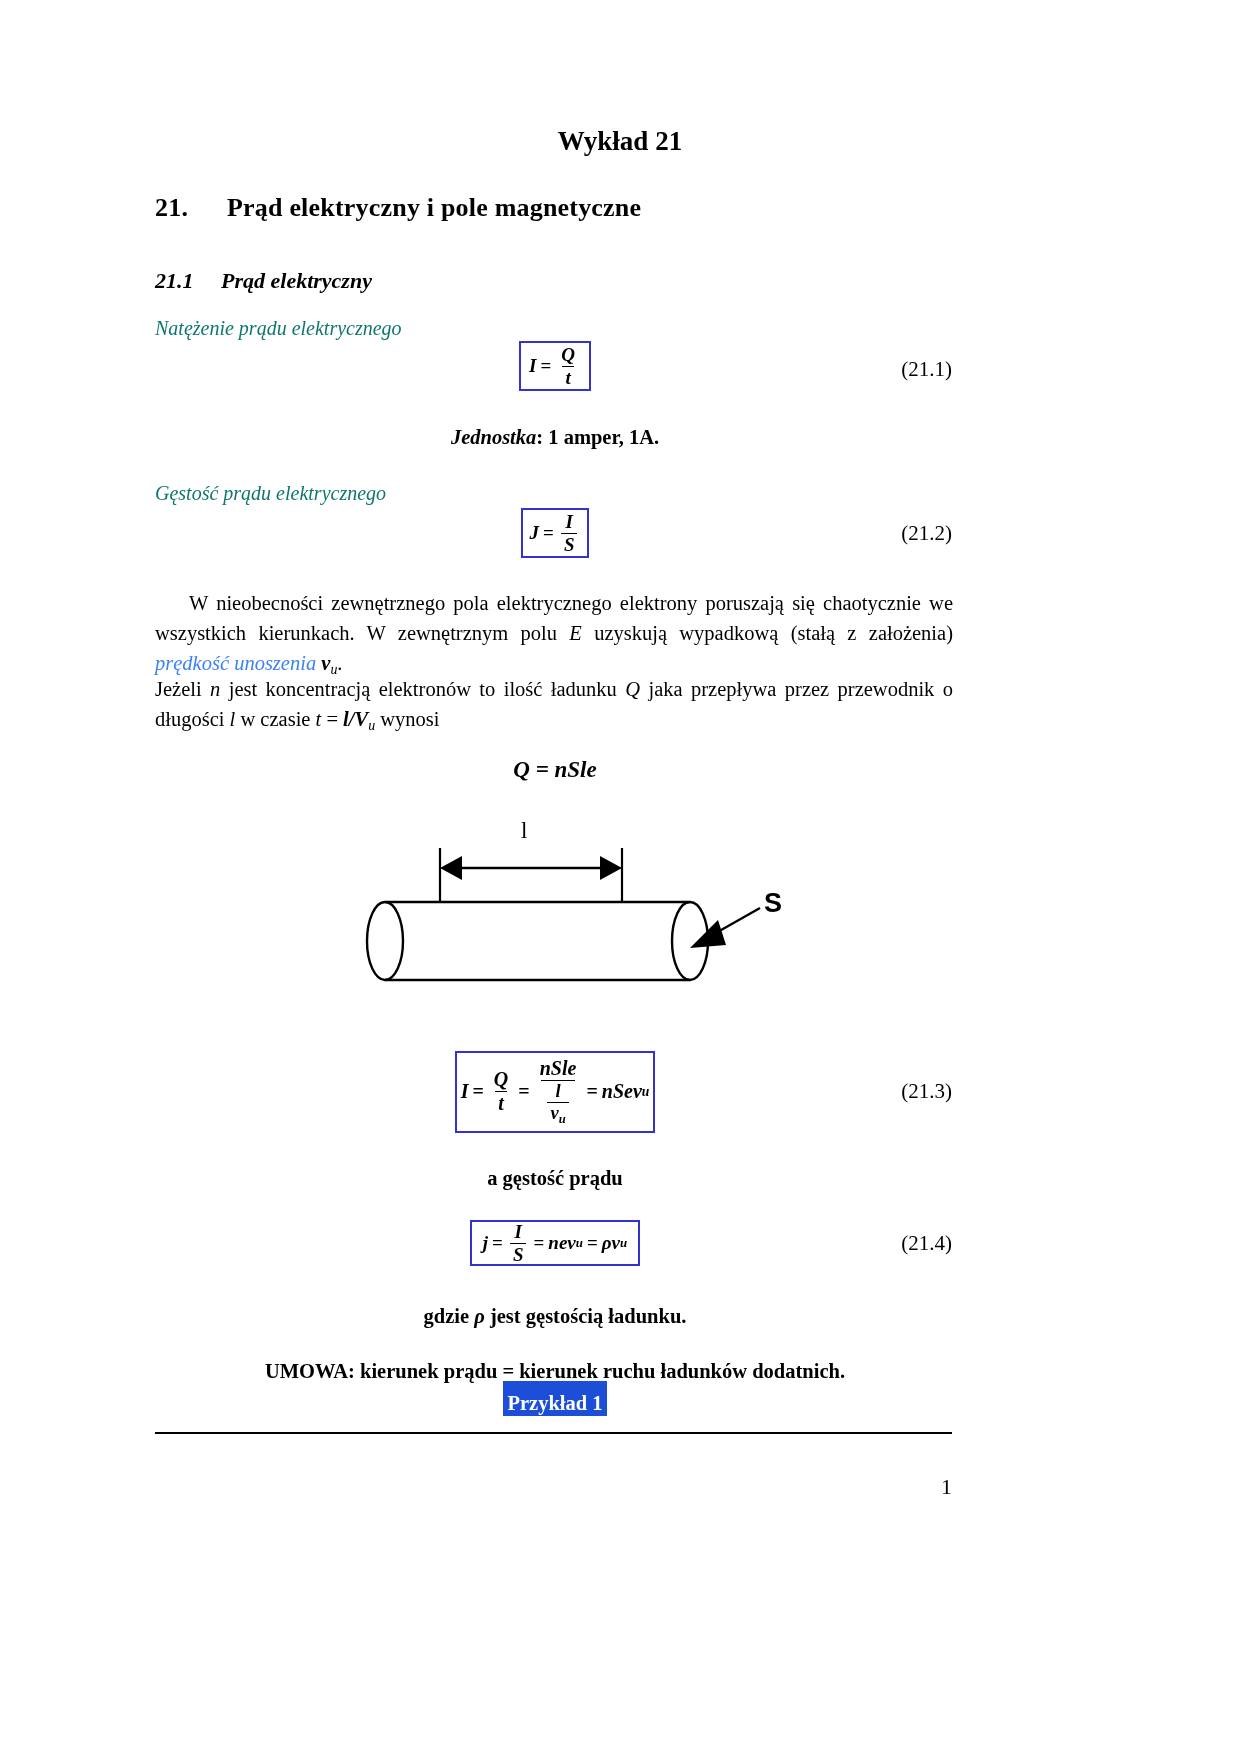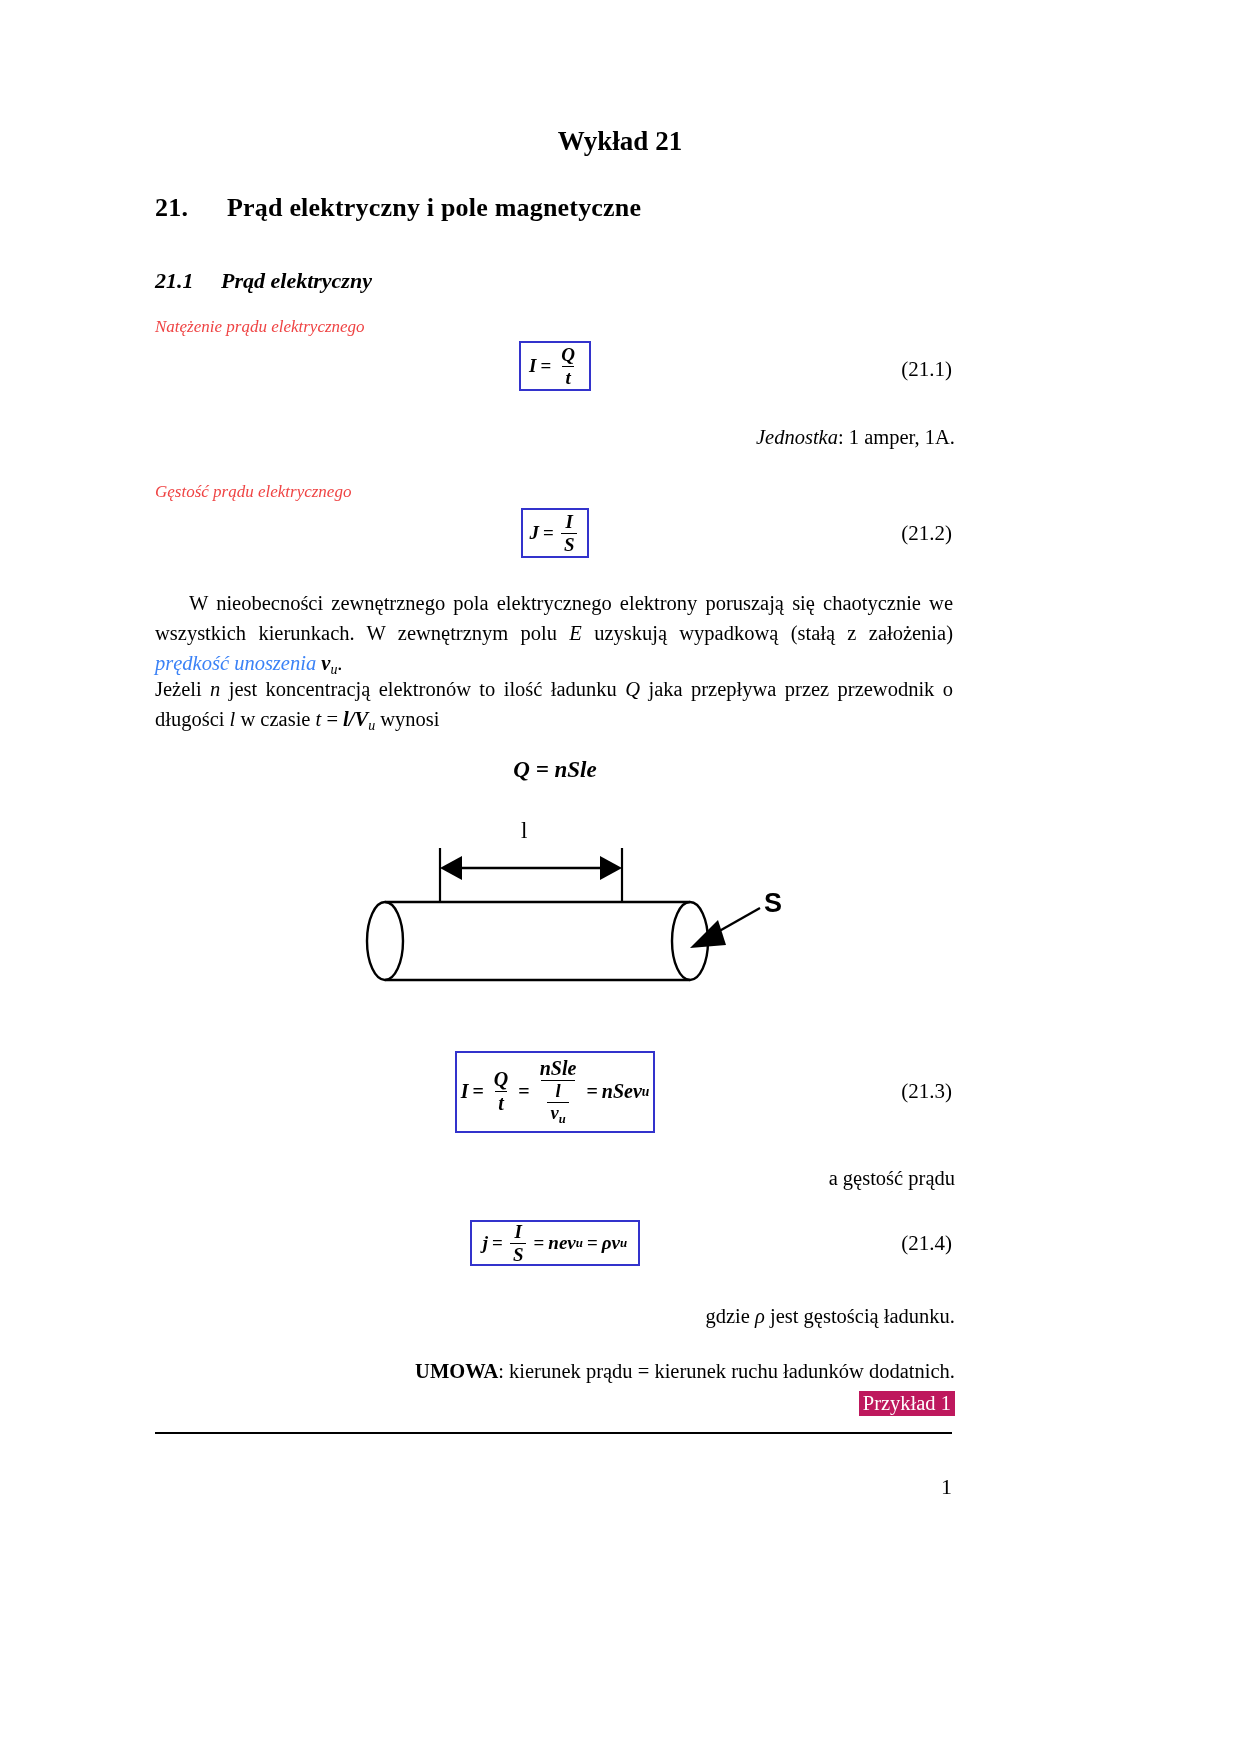--- a/index.html
+++ b/index.html
@@ -24,29 +24,29 @@
   }
   .h1 .num { display:inline-block; width:72px; }
   .h2 {
     position:absolute; left:155px; top:268px; width:930px;
     font-size:22px; font-weight:bold; font-style:italic;
   }
   .h2 .num { display:inline-block; width:66px; font-style:italic; }
 
   .blue-it {
     position:absolute; left:155px; width:700px;
-    color:#ef4444; font-style:italic; font-size:17px;
+    color:#0f766e; font-style:italic; font-size:20px;
   }
 
   .para {
     position:absolute; left:155px; width:800px;
     font-size:20.5px; line-height:30px;
     text-align:justify; text-justify:inter-word;
   }
-  .para.nojust { text-align:right; }
+  .para.nojust { text-align:center;font-weight:bold; }
   .indent { display:inline-block; width:34px; }
 
   i.mi { font-style:italic; }
   b.bi { font-style:italic; font-weight:bold; }
   sub.su { font-size:0.68em; vertical-align:-0.28em; font-style:italic; }
   .bluespan { color:#3b82f6; font-style:italic; }
 
   
   .fbox {
     position:absolute;
@@ -82,21 +82,21 @@
     position:absolute; left:521px; top:818px; font-size:23px;
     font-family:"Liberation Serif", serif;
   }
   .diag-s-label {
     position:absolute; left:764px; top:888px; font-size:27px; font-weight:bold;
     font-family:"Liberation Sans", sans-serif;
   }
 
   
   .hl {
-    background:#be185d; color:#ffffff; padding:1px 4px 2px 4px;
+    background:#1d4ed8; color:#ffffff; padding:11px 4px 2px 4px;
   }
 
   .rule {
     position:absolute; left:155px; top:1432px; width:797px;
     border-top:2.4px solid #000;
   }
   .pagenum {
     position:absolute; left:832px; top:1474px; width:120px;
     text-align:right; font-size:22px;
   }

